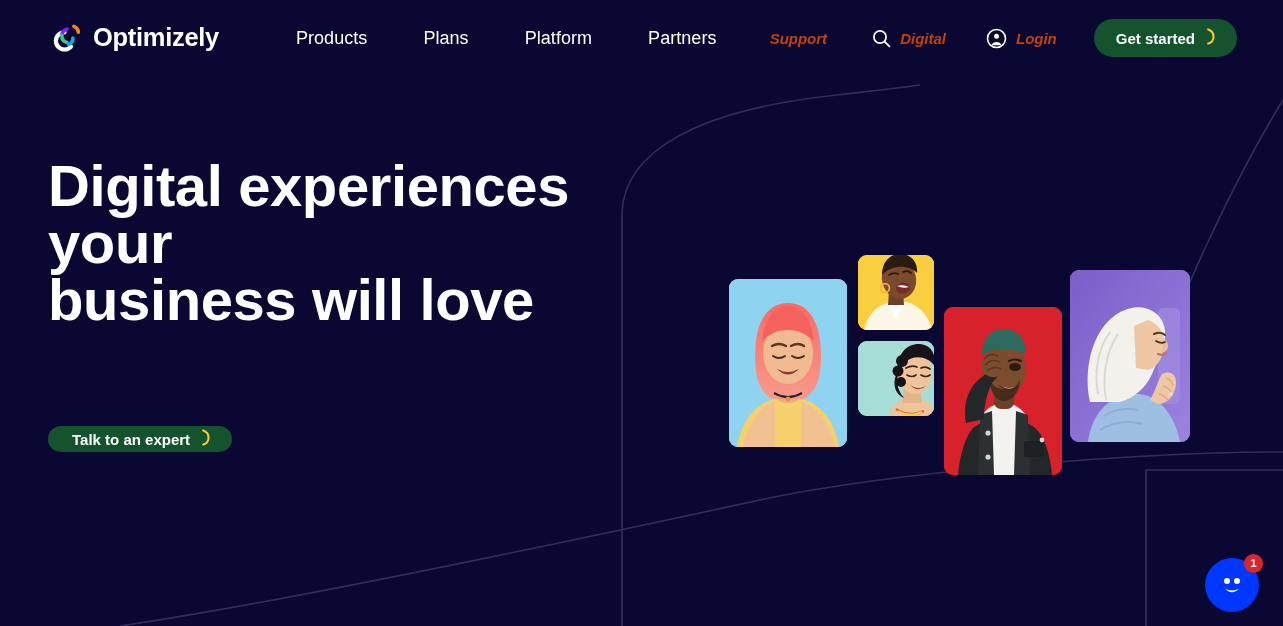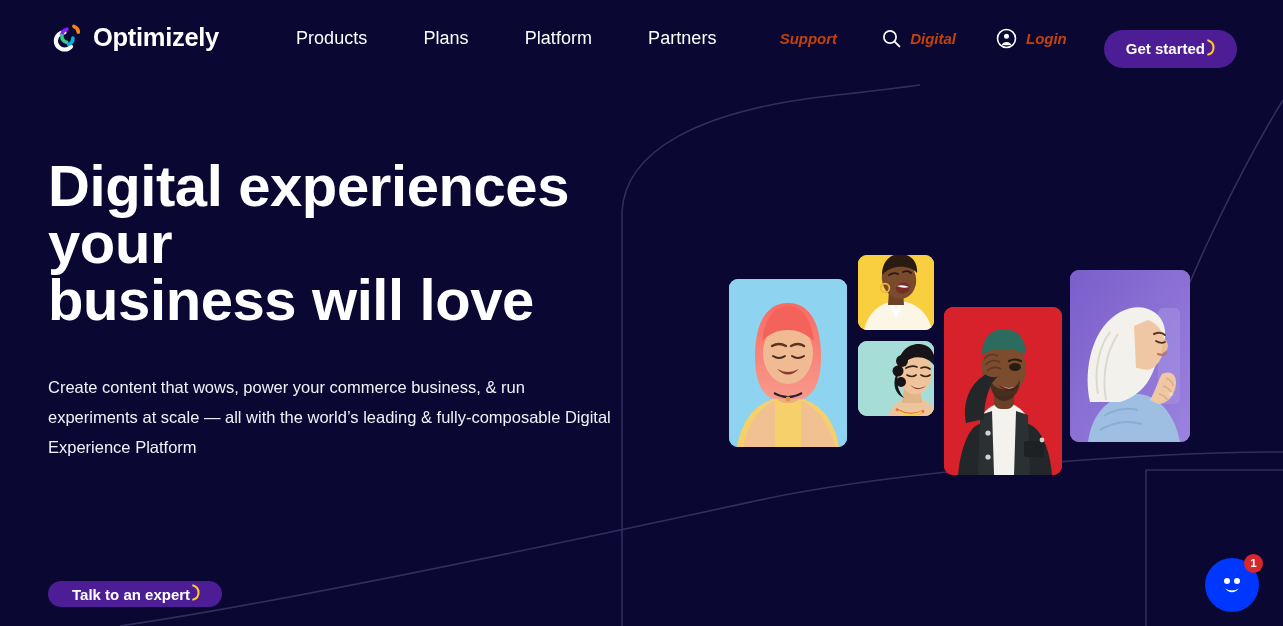--- a/index.html
+++ b/index.html
@@ -90,29 +90,29 @@
     font-style: italic;
   }
   .util-sep { width: 45px; }
   .util-sep-sm { width: 40px; }
 
   .icon-svg { display: block; }
 
   .btn {
     display: inline-flex;
     align-items: center;
-    background: #4c1d95;
+    gap: 10px;
+    background: #14532d;
     color: #ffffff;
     border: none;
     border-radius: 999px;
     font-family: "Liberation Sans", sans-serif;
     font-weight: bold;
     cursor: pointer;
     white-space: nowrap;
-    margin-top: 21px;
   }
   .btn-getstarted {
     height: 38px;
     padding: 0 16px 0 22px;
     font-size: 15px;
     margin-left: 37px;
   }
   .btn-expert {
     height: 26px;
     padding: 0 16px 0 24px;
@@ -286,21 +286,20 @@
   </div>
 </header>
 
 <main class="hero">
 
   <h1 class="hero-title">
     <span>Digital experiences your</span><br>
     <span>business will love</span>
   </h1>
 
-  <p class="hero-sub">Create content that wows, power your commerce business, &amp; run experiments at scale — all with the world’s leading &amp; fully-composable Digital Experience Platform</p>
 
   <div class="hero-cta">
     <button class="btn btn-expert">
       <span>Talk to an expert</span>
       <span class="arc">
         <svg width="16" height="19" viewBox="0 0 16 19" fill="none" aria-hidden="true">
           <path d="M3.2 2.4 A7.4 7.4 0 0 1 3.2 16.6" stroke="#ffc72c" stroke-width="2.1" stroke-linecap="round" fill="none"></path>
         </svg>
       </span>
     </button>

